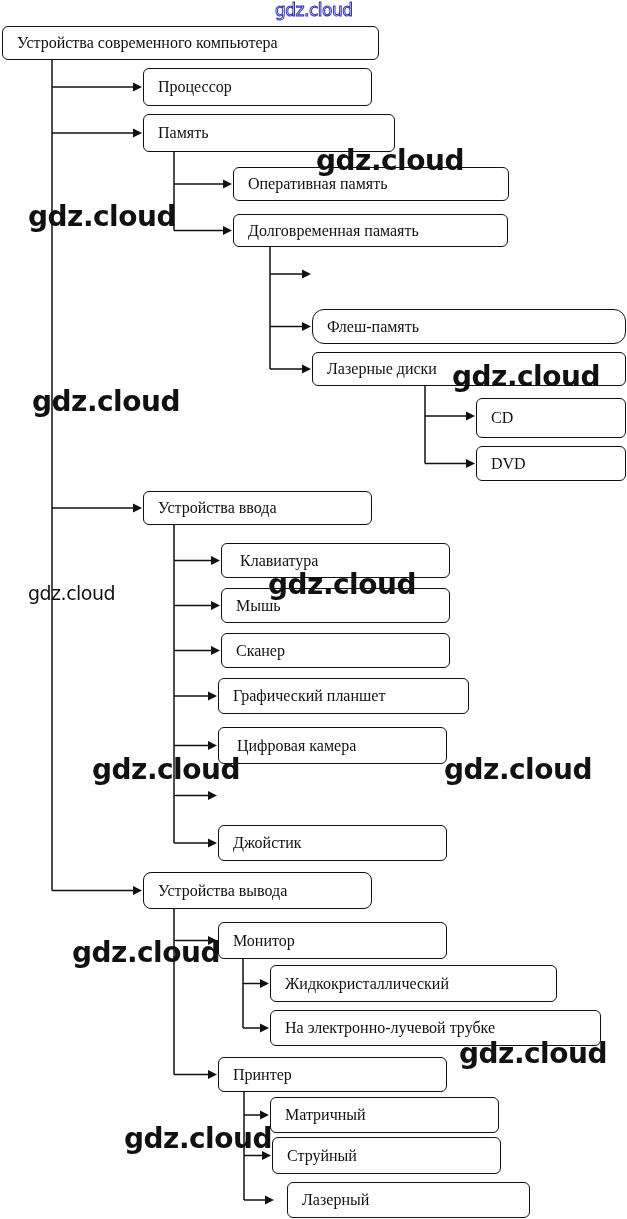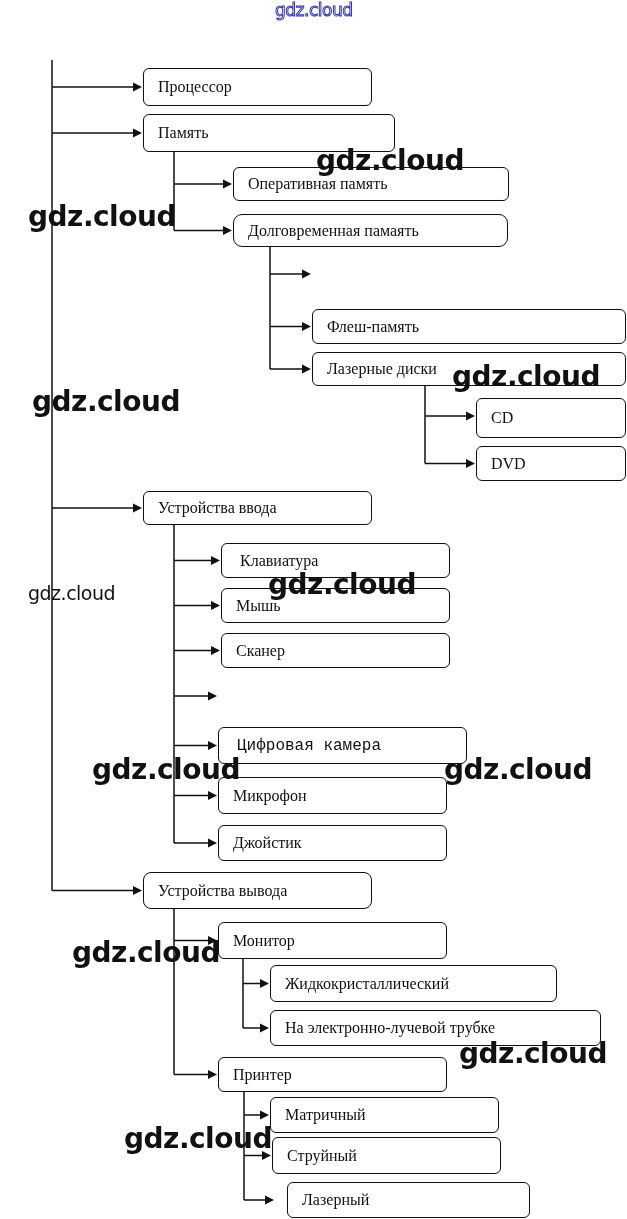--- a/index.html
+++ b/index.html
@@ -97,36 +97,37 @@
       <polygon points="269,1028 260,1023.5 260,1032.5" fill="#111"></polygon>
       <line x1="244" x2="244" y1="1092" y2="1200" stroke="#111" stroke-width="1.5"></line>
       <line x1="244" x2="262" y1="1115" y2="1115" stroke="#111" stroke-width="1.5"></line>
       <polygon points="269,1115 260,1110.5 260,1119.5" fill="#111"></polygon>
       <line x1="244" x2="264" y1="1155.5" y2="1155.5" stroke="#111" stroke-width="1.5"></line>
       <polygon points="271,1155.5 262,1151 262,1160" fill="#111"></polygon>
       <line x1="244" x2="267" y1="1200" y2="1200" stroke="#111" stroke-width="1.5"></line>
       <polygon points="274,1200 265,1195.5 265,1204.5" fill="#111"></polygon>
     </svg>
 
+  <div class="node" id="n-root" style="left:2px;top:26px;width:377px;height:34px;">Устройства современного компьютера</div>
 
   <div class="node" id="n-cpu" style="left:143px;top:68px;width:229px;height:38px;">Процессор</div>
   <div class="node" id="n-memory" style="left:143px;top:114px;width:252px;height:38px;">Память</div>
   <div class="node" id="n-ram" style="left:233px;top:167px;width:276px;height:34px;">Оперативная память</div>
-  <div class="node" id="n-longterm" style="left:233px;top:214px;width:275px;height:33px;border-radius:9px;">Долговременная памаять</div>
-  <div class="node" id="n-flash" style="left:312px;top:309px;width:314px;height:35px;">Флеш-память</div>
+  <div class="node" id="n-longterm" style="left:233px;top:214px;width:275px;height:33px;">Долговременная памаять</div>
+  <div class="node" id="n-flash" style="left:312px;top:309px;width:314px;height:35px;border-radius:12px;">Флеш-память</div>
   <div class="node" id="n-optical" style="left:312px;top:352px;width:314px;height:34px;">Лазерные диски</div>
   <div class="node" id="n-cd" style="left:476px;top:398px;width:150px;height:40px;">CD</div>
   <div class="node" id="n-dvd" style="left:476px;top:446px;width:150px;height:35px;">DVD</div>
 
   <div class="node" id="n-input" style="left:143px;top:491px;width:229px;height:34px;">Устройства ввода</div>
   <div class="node" id="n-keyboard" style="left:221px;top:543px;width:229px;height:35px;padding-left:18px;">Клавиатура</div>
   <div class="node" id="n-mouse" style="left:221px;top:588px;width:229px;height:35px;">Мышь</div>
   <div class="node" id="n-scanner" style="left:221px;top:633px;width:229px;height:35px;">Сканер</div>
-  <div class="node" id="n-camera" style="left:218px;top:727px;width:249px;height:37px;padding-left:18px;font-family:Liberation Mono, monospace;">Цифровая камера</div>
-  <div class="node" id="n-mic" style="left:218px;top:777px;width:229px;height:37px;">Микрофон</div>
+  <div class="node" id="n-tablet" style="left:218px;top:678px;width:251px;height:36px;">Графический планшет</div>
+  <div class="node" id="n-camera" style="left:218px;top:727px;width:229px;height:37px;padding-left:18px;">Цифровая камера</div>
   <div class="node" id="n-joystick" style="left:218px;top:825px;width:229px;height:36px;">Джойстик</div>
 
   <div class="node" id="n-output" style="left:143px;top:872px;width:229px;height:37px;border-radius:8px;">Устройства вывода</div>
   <div class="node" id="n-monitor" style="left:218px;top:922px;width:229px;height:37px;">Монитор</div>
   <div class="node" id="n-lcd" style="left:270px;top:965px;width:287px;height:37px;">Жидкокристаллический</div>
   <div class="node" id="n-crt" style="left:270px;top:1010px;width:331px;height:36px;">На электронно-лучевой трубке</div>
   <div class="node" id="n-printer" style="left:218px;top:1057px;width:229px;height:35px;">Принтер</div>
   <div class="node" id="n-dotmatrix" style="left:270px;top:1097px;width:229px;height:36px;">Матричный</div>
   <div class="node" id="n-inkjet" style="left:272px;top:1137px;width:229px;height:37px;">Струйный</div>
   <div class="node" id="n-laser" style="left:287px;top:1182px;width:243px;height:36px;">Лазерный</div>

